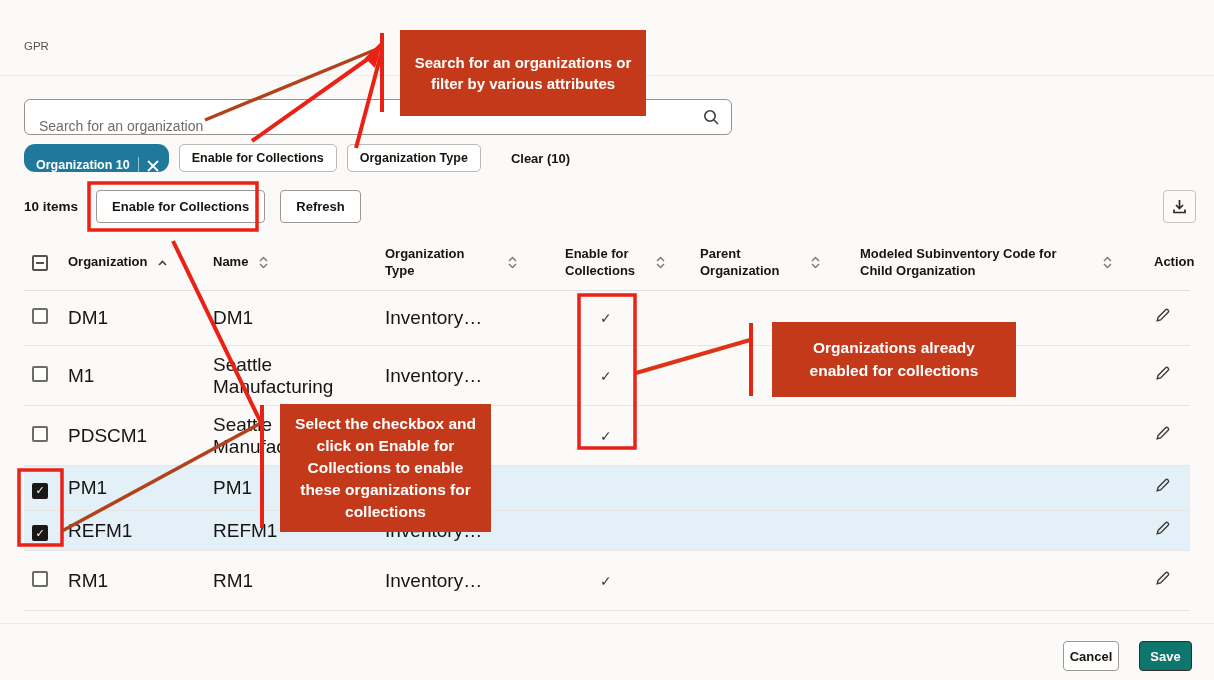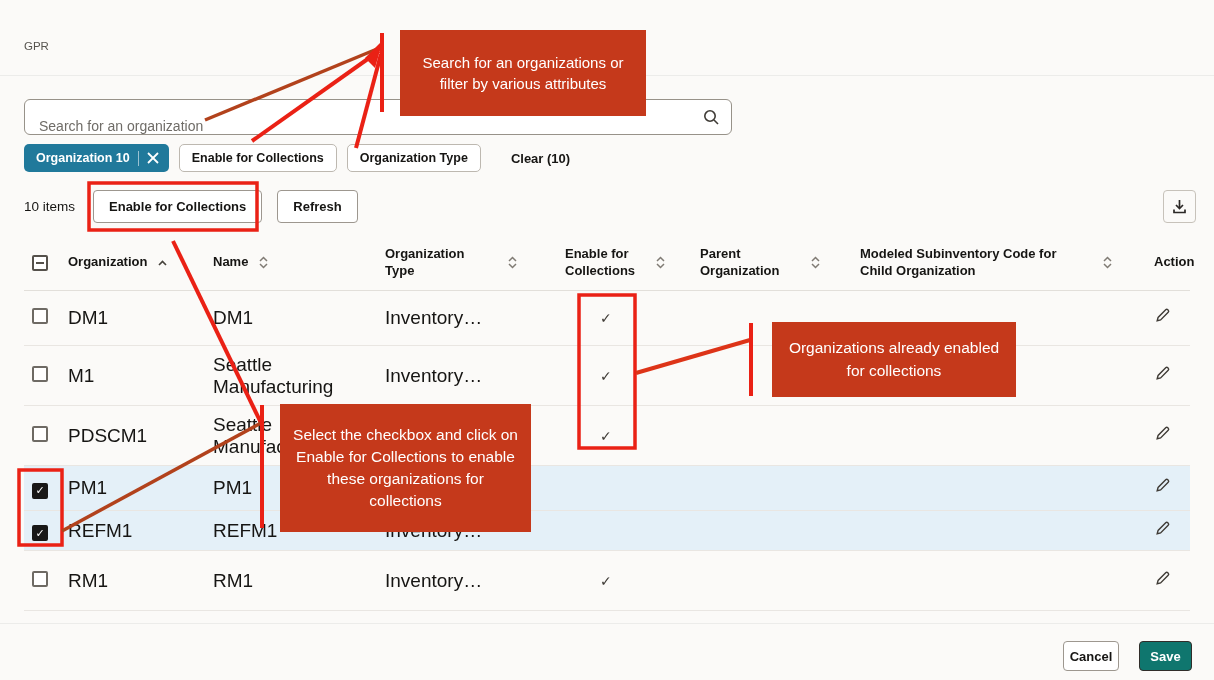--- a/index.html
+++ b/index.html
@@ -19,28 +19,28 @@
   .hdiv{left:0;width:1214px;height:1px;background:#ececea}
 
   
   #search-wrap{left:24px;top:99px;width:708px;height:36px;border:1px solid #979289;border-radius:6px;background:#fff;display:flex;align-items:flex-end}
   #search-input{flex:1;border:0;outline:0;background:transparent;font:14px "Liberation Sans",sans-serif;color:var(--ink);padding:0 14px}
   #search-input::placeholder{color:#6f6c67;opacity:1}
   #search-wrap .icon-btn{width:40px;height:100%;display:flex;align-items:center;justify-content:center;cursor:pointer}
 
   
   #chip-row{left:24px;top:144px;display:flex;align-items:center;gap:10px}
-  .chip-active{display:flex;align-items:center;gap:8px;background:var(--teal);color:#fff;font-size:12.5px;font-weight:bold;height:28px;padding:0 10px 0 12px;border-radius:5px}
+  .chip-active{display:flex;align-items:flex-end;gap:8px;background:var(--teal);color:#fff;font-size:12.5px;font-weight:bold;height:28px;padding:0 10px 0 12px;border-radius:11px}
   .chip-active .sep{width:1px;height:15px;background:rgba(255,255,255,.55)}
   .chip{display:flex;align-items:center;height:28px;padding:0 12px;border:1px solid var(--chip-border);border-radius:5px;background:#fff;font-size:12.5px;font-weight:bold;color:var(--ink)}
   .clear-link{font-size:13px;font-weight:bold;color:var(--ink);margin-left:20px}
 
   
   #toolbar{left:24px;top:190px;display:flex;align-items:center;gap:15px}
-  #items-count{font-size:13.5px;font-weight:normal;margin-right:3px}
+  #items-count{font-size:13.5px;font-weight:bold;margin-right:3px}
   .btn{display:inline-flex;align-items:center;justify-content:center;height:33px;padding:0 15px;border:1px solid var(--btn-border);border-radius:4px;background:#fff;font-size:13px;font-weight:bold;color:var(--ink);cursor:pointer}
   #export-btn{left:1163px;top:190px;width:33px;height:33px;border:1px solid #c7c2ba;border-radius:4px;background:transparent;display:flex;align-items:center;justify-content:center;cursor:pointer}
 
   
   #table{left:24px;top:235px;width:1166px}
   .tr{display:grid;grid-template-columns:44px 145px 172px 180px 135px 160px 280px 1fr;align-items:center;border-bottom:1px solid var(--rowline)}
   .thead{height:56px;border-bottom:1px solid #e2dfda}
   .h55{height:55px}.h60{height:60px}.h45{height:45px}.h40{height:40px}
   .tr.hl{background:var(--hl)}
   .td,.th{font-size:19px;color:var(--ink)}
@@ -64,24 +64,24 @@
   #footer-div{top:623px}
   .btn-cancel{left:1063px;top:641px;width:56px;height:30px}
   .btn-save{left:1139px;top:641px;width:53px;height:30px;background:#0f766e;border-color:#312d2a;color:#fff}
 
   
   #ann-svg{left:0;top:0;pointer-events:none;z-index:40}
   .ann-rect{fill:none;stroke:var(--ann-bright);stroke-width:3.5px}
   .ln-b{stroke:var(--ann-bright);stroke-width:4px}
   .ln-b2{stroke:#dd3418;stroke-width:4px}
   .ln-d{stroke:var(--ann-dark);stroke-width:3.5px}
-  .callout{position:absolute;z-index:41;background:var(--ann-box);color:#fff;font-weight:normal;text-align:center;display:flex;align-items:center;justify-content:center;pointer-events:none}
+  .callout{position:absolute;z-index:41;background:var(--ann-box);color:#fff;font-weight:bold;text-align:center;display:flex;align-items:center;justify-content:center;pointer-events:none}
   #callout-search{left:400px;top:30px;width:246px;height:86px;font-size:15px;line-height:1.4;padding:6px 10px}
   #callout-enabled{left:772px;top:322px;width:244px;height:75px;font-size:15.5px;line-height:1.45;padding:14px 14px}
-  #callout-select{left:280px;top:404px;width:251px;height:128px;font-size:15.5px;line-height:1.42;padding:8px 10px}
+  #callout-select{left:280px;top:404px;width:211px;height:128px;font-size:15.5px;line-height:1.42;padding:8px 10px}
 </style>
 </head>
 <body>
 
 <div id="screen">
 
   <div class="abs" id="page-subtitle">GPR</div>
   <div class="abs hdiv" style="top:75px"></div>
 
   <div class="abs" id="search-wrap">

